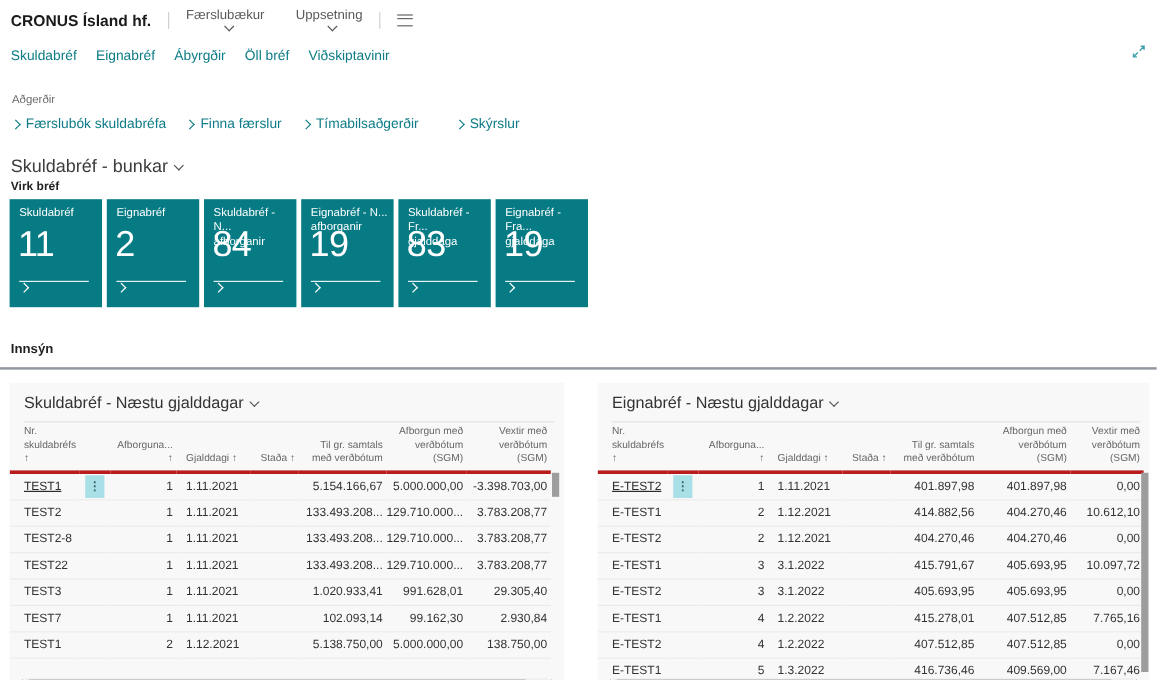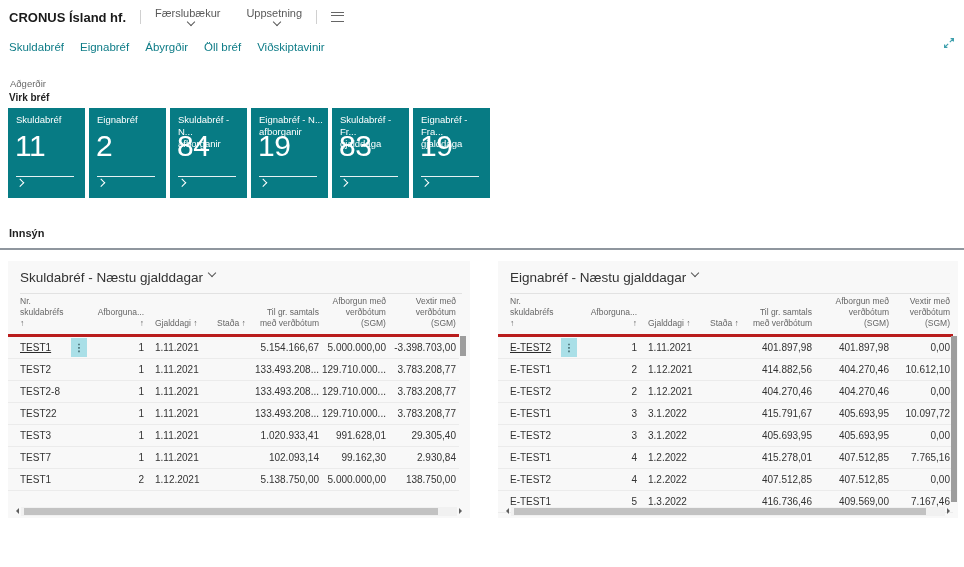--- a/index.html
+++ b/index.html
@@ -39,21 +39,21 @@
   .tile-value{position:absolute;top:21px;left:7px;font-size:30px;font-weight:300;letter-spacing:-.5px;}
   .tile-hr{position:absolute;left:8px;right:11px;bottom:21px;height:1px;background:rgba(255,255,255,.9);}
   .tile-chev{position:absolute;left:9px;bottom:9px;}
   .tile-chev .cv{width:4.5px;height:4.5px;border-width:1.5px;}
 
   
   .insights-title{margin:29px 16px 0 9px;font-size:11px;font-weight:700;color:#1f1f1f;}
   .divider{height:2px;background:#8f969e;margin-top:9px;width:100%;}
   .cards{display:flex;gap:28px;margin:11px 0 0 8px;}
   .card{background:#f8f8f8;height:257px;position:relative;overflow:hidden;flex:none;}
-  .card-title{padding:9px 0 0 12px;font-size:13.5px;color:#333;display:flex;align-items:flex-start;cursor:pointer;}
+  .card-title{padding:9px 0 0 12px;font-size:13.5px;color:#333;display:flex;align-items:center;cursor:pointer;}
   .card-title .cv{color:#555;}
   .card-sep{height:1px;background:#e2e2e2;margin:8px 8px 0 12px;}
 
   table.tbl{border-collapse:collapse;table-layout:fixed;margin-top:2px;}
   .tbl th{vertical-align:bottom;font-weight:400;font-size:8.5px;color:#666;line-height:1.3;white-space:pre-line;padding:0 0 5px 0;border-bottom:3px solid #b91c1c;cursor:pointer;}
   .tbl td{font-size:10px;color:#333;height:21px;padding:0;border-bottom:1px solid #ebebeb;white-space:nowrap;overflow:hidden;}
   .tbl .num{text-align:right;padding-right:3px;}
   .tbl .txt{text-align:left;}
   .tbl .c1{padding-left:12px;text-align:left;}
   .tbl .c3,.tbl .c4{padding-left:8px;}
@@ -98,23 +98,45 @@
     </span>
   <button class="expand-btn">
     <svg width="14" height="14" viewBox="0 0 14 14" fill="none">
       <path d="M8.6 2.6H11.4V5.4 M11.2 2.8L7.8 6.2 M5.4 11.4H2.6V8.6 M2.8 11.2L6.2 7.8" stroke="#3fa0ad" stroke-width="1.2"></path>
     </svg>
   </button>
 </nav>
 
 <section>
   <div class="actions-label">Aðgerðir</div>
+  <div class="actions-row" id="actions-row">
+      <div class="action-item">
+        <span class="cv cv-right"></span>
+        <span>Færslubók skuldabréfa</span>
+      </div>
+      <div class="action-item">
+        <span class="cv cv-right"></span>
+        <span>Finna færslur</span>
+      </div>
+      <div class="action-item">
+        <span class="cv cv-right"></span>
+        <span>Tímabilsaðgerðir</span>
+      </div>
+      <div class="action-item">
+        <span class="cv cv-right"></span>
+        <span>Skýrslur</span>
+      </div>
+    </div>
 </section>
 
 <section>
+  <div class="cue-title">
+    <span>Skuldabréf - bunkar</span>
+    <span class="cv cv-down"></span>
+  </div>
   <div class="group-label">Virk bréf</div>
   <div class="tiles" id="tiles">
       <div class="tile">
         <div class="tile-label">Skuldabréf</div>
         <div class="tile-value">11</div>
         <div class="tile-hr"></div>
         <div class="tile-chev"><span class="cv cv-right"></span></div>
       </div>
       <div class="tile">
         <div class="tile-label">Eignabréf</div>

